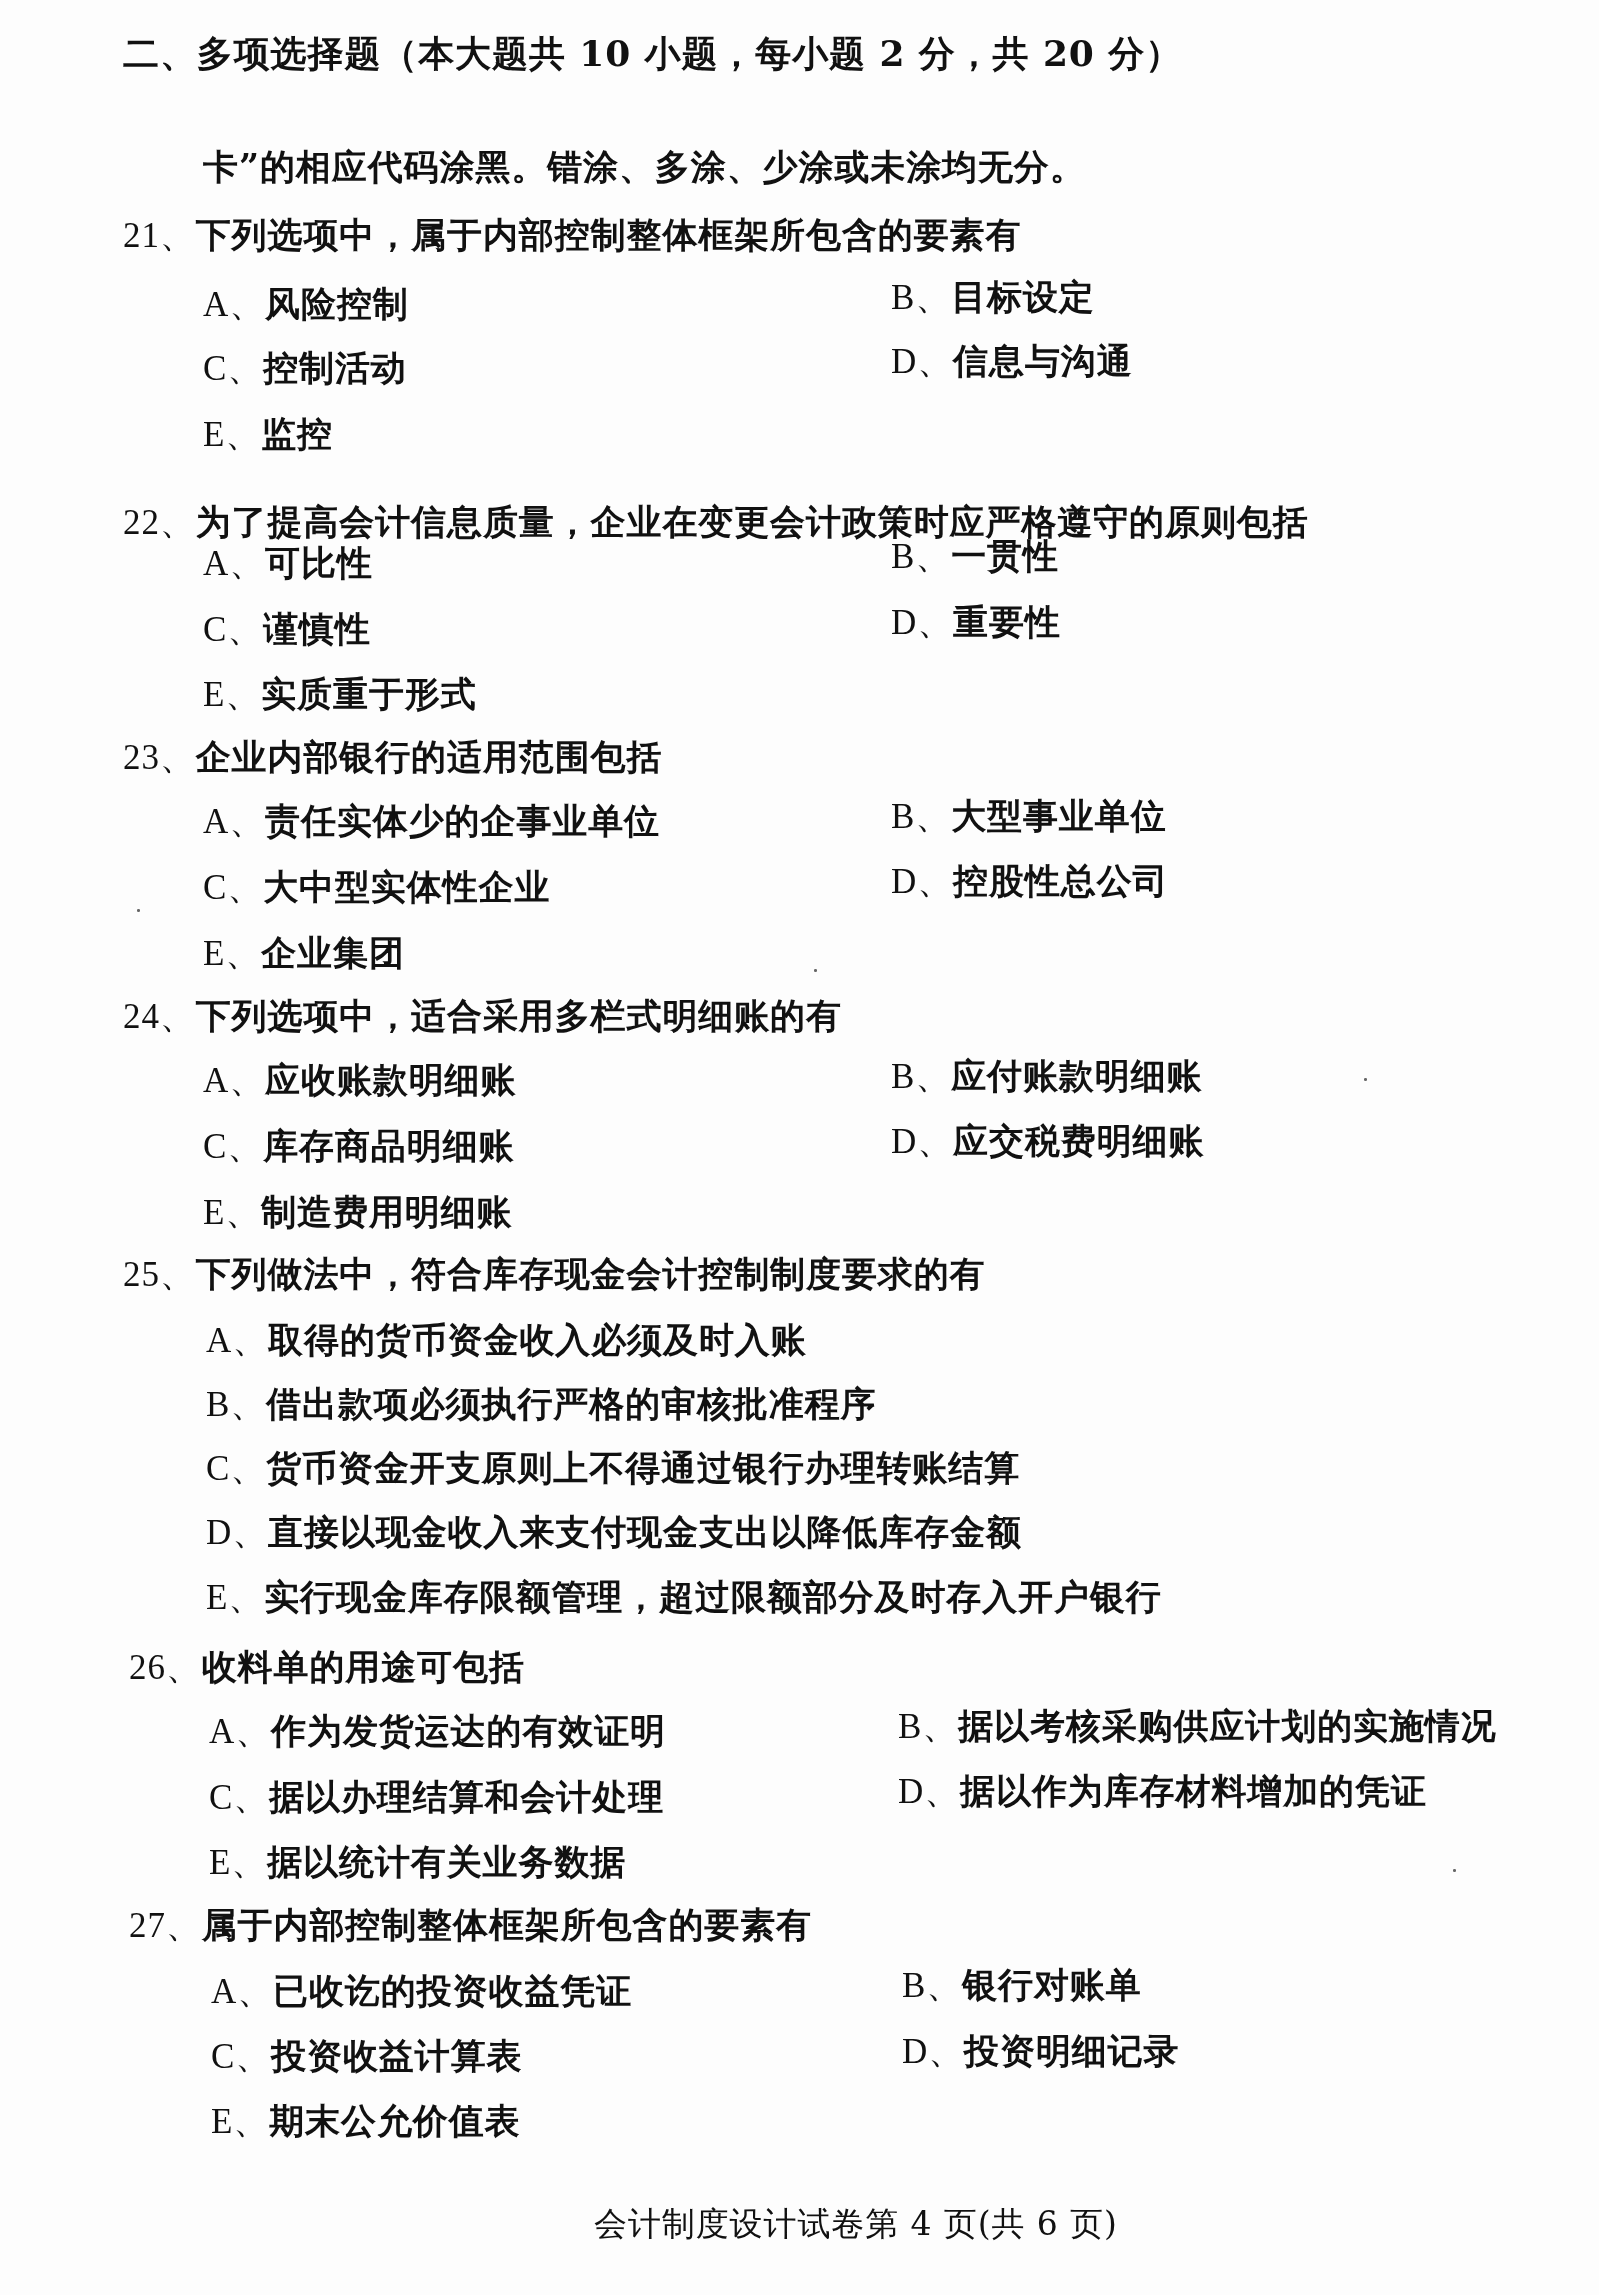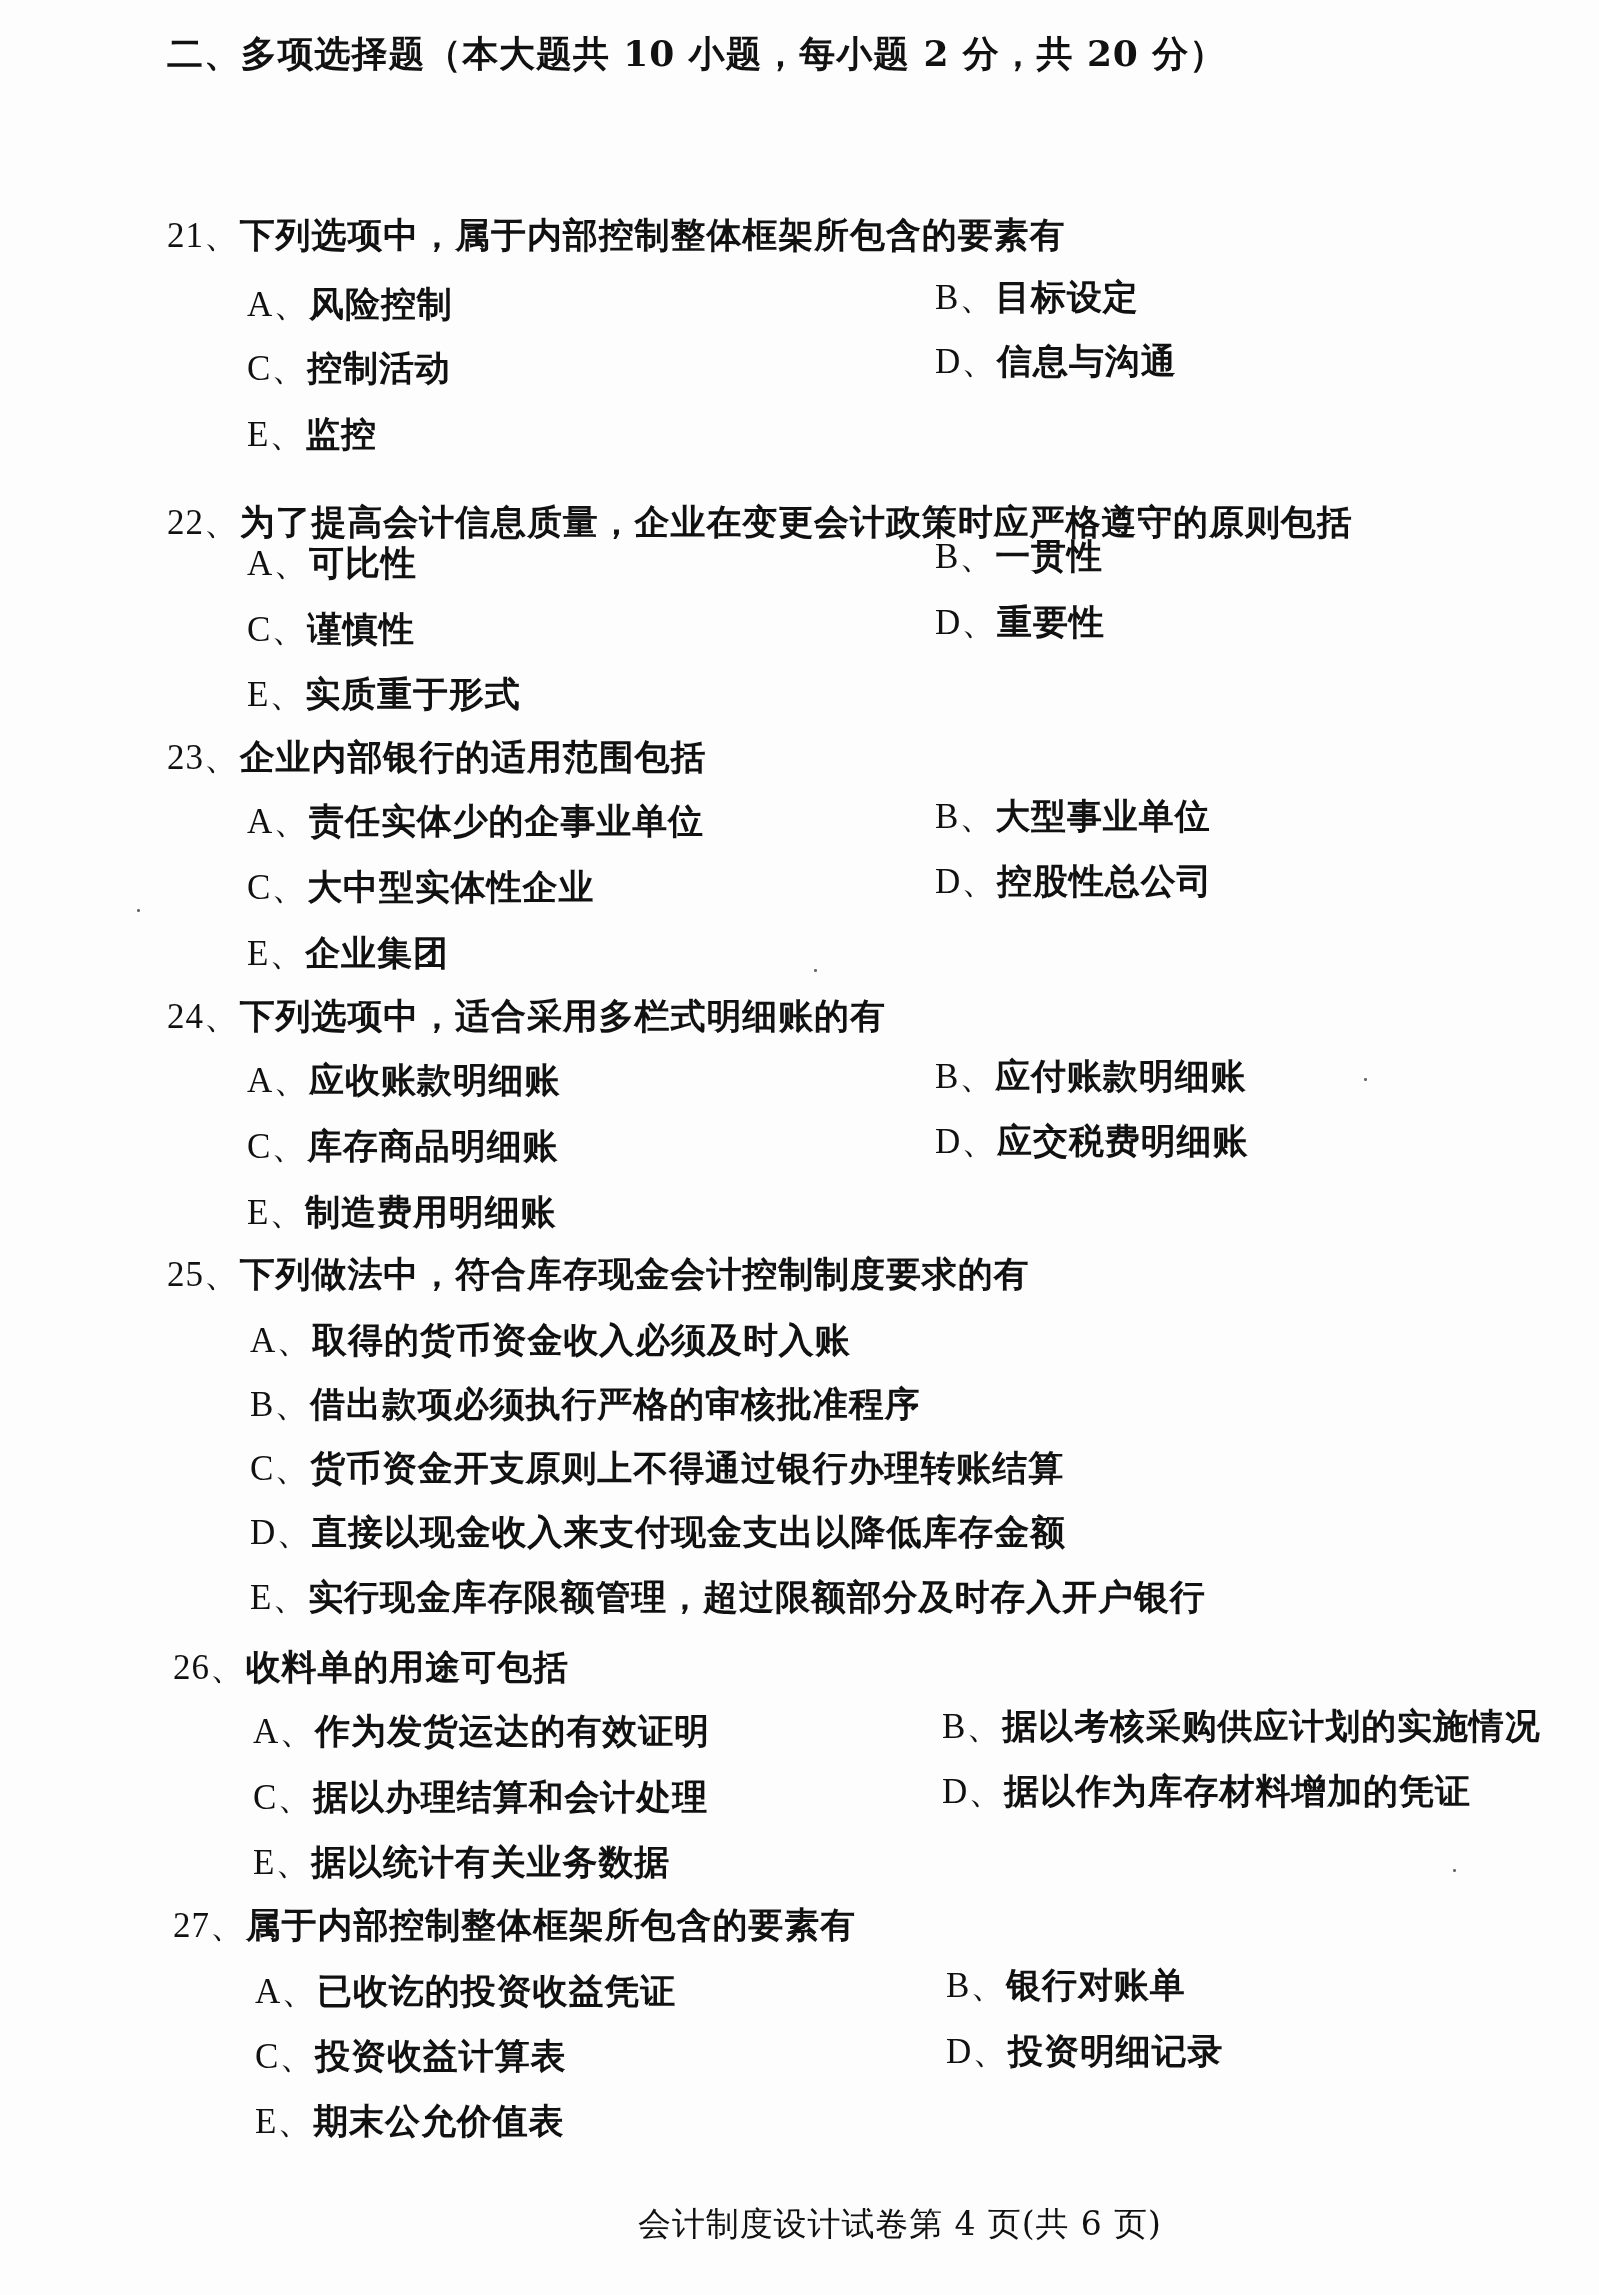--- a/index.html
+++ b/index.html
@@ -6,36 +6,36 @@
   body {
     width: 1599px; height: 2295px; position: relative; overflow: hidden;
     font-family: "DejaVu Serif", "Liberation Serif", serif;
     color: #111111;
   }
   .page { position: absolute; left: 0; top: 0; width: 1599px; height: 2295px; background: #fdfdfd; }
   .line {
     position: absolute; white-space: nowrap;
     font-size: 35px; line-height: 48px; letter-spacing: 0.9px;
     font-weight: bold;
-    margin-left: 44px;
   }
   .section-title { font-size: 36px; }
   .instr { font-size: 35px; }
   .q-stem { font-size: 35px; }
   .opt { font-size: 35px; }
   .num { font-family: "Liberation Serif", "DejaVu Serif", serif; font-weight: normal; }
   .footer { font-size: 33px; font-weight: normal; text-align: center; }
   .speck { position: absolute; width: 2.6px; height: 2.6px; background: #666; border-radius: 50%; }
 </style>
 </head>
 <body>
 
 <div class="page">
 
   <div class="line section-title" style="left:123px; top:29px;">二、多项选择题（本大题共 10 小题，每小题 2 分，共 20 分）</div>
+  <div class="line instr" style="left:203px; top:143px;">卡”的相应代码涂黑。错涂、多涂、少涂或未涂均无分。</div>
 
   <div>
     <div class="line q-stem" style="left:123px; top:211px;"><span class="num">21、</span><span>下列选项中，属于内部控制整体框架所包含的要素有</span></div>
     <div class="line opt" style="left:203px; top:280px;"><span class="num">A、</span><span>风险控制</span></div>
     <div class="line opt" style="left:891px; top:273px;"><span class="num">B、</span><span>目标设定</span></div>
     <div class="line opt" style="left:203px; top:344px;"><span class="num">C、</span><span>控制活动</span></div>
     <div class="line opt" style="left:891px; top:337px;"><span class="num">D、</span><span>信息与沟通</span></div>
     <div class="line opt" style="left:203px; top:410px;"><span class="num">E、</span><span>监控</span></div>
   </div>
 

